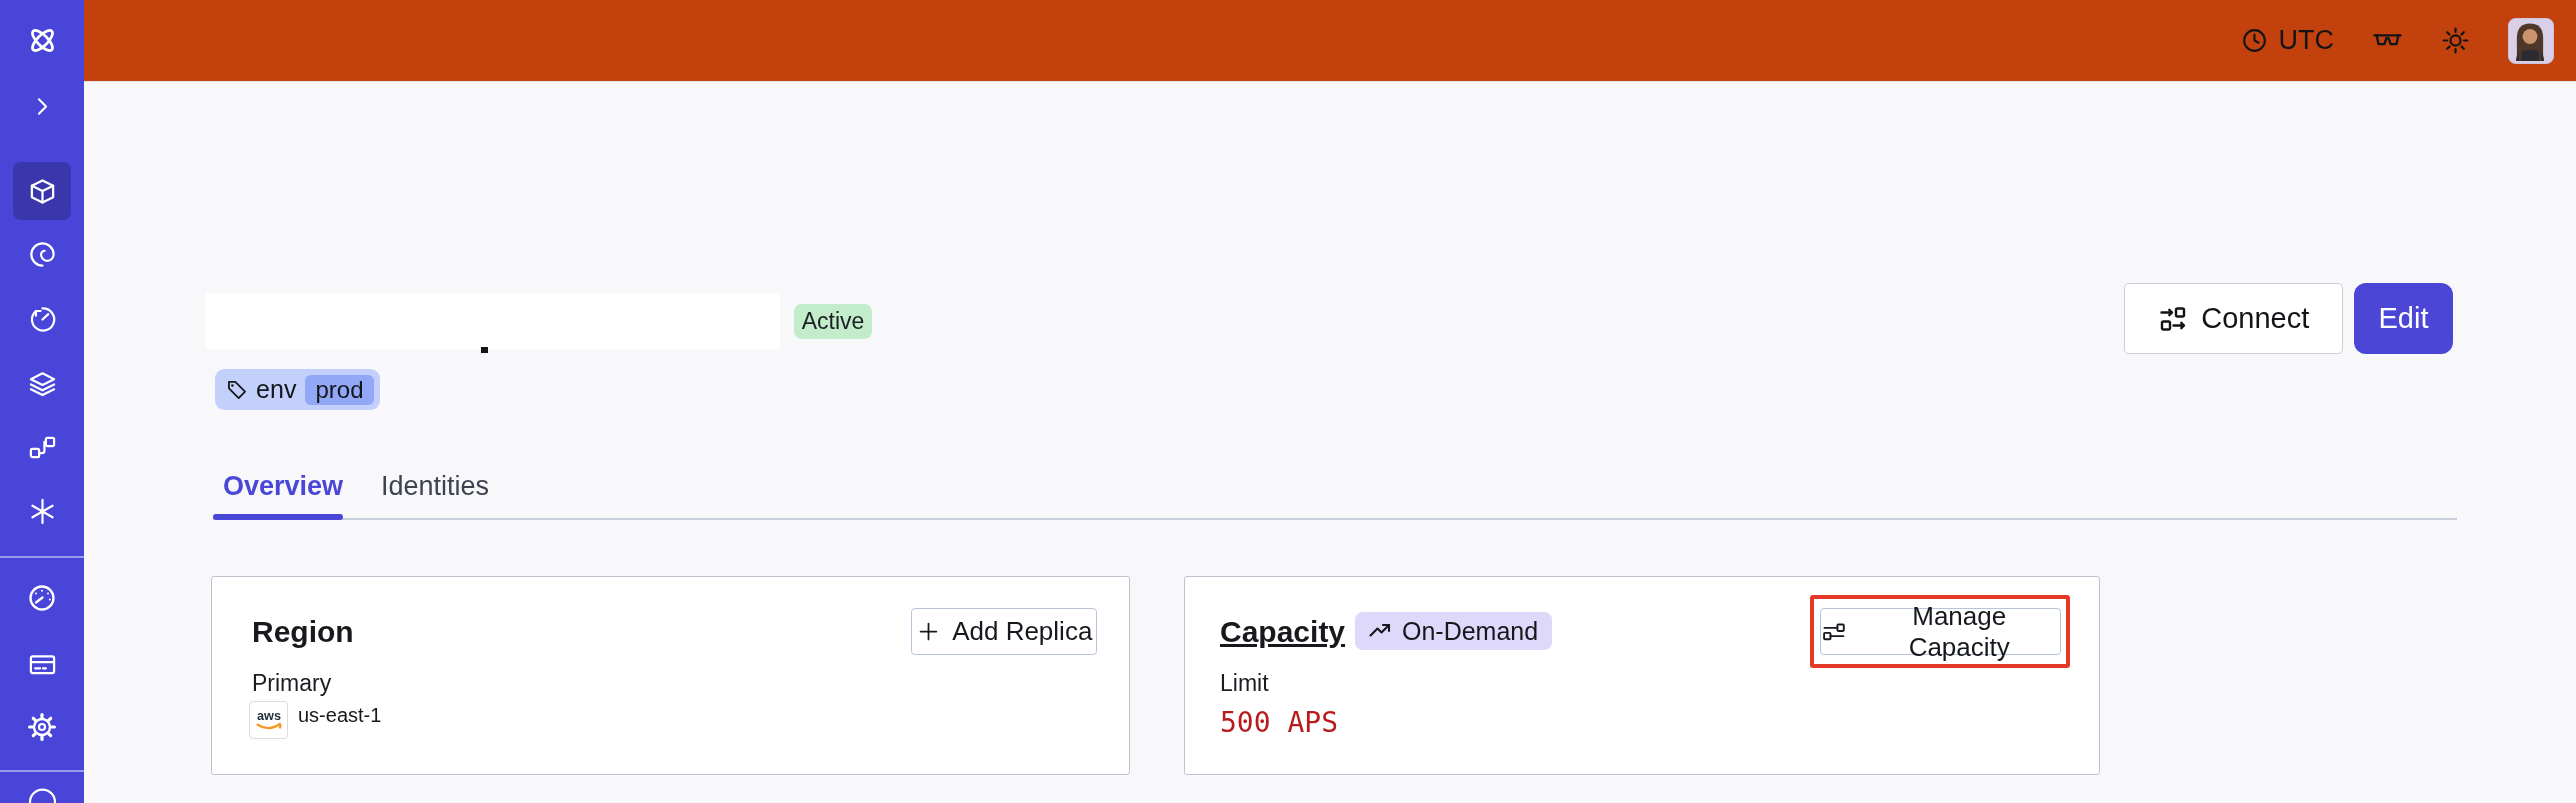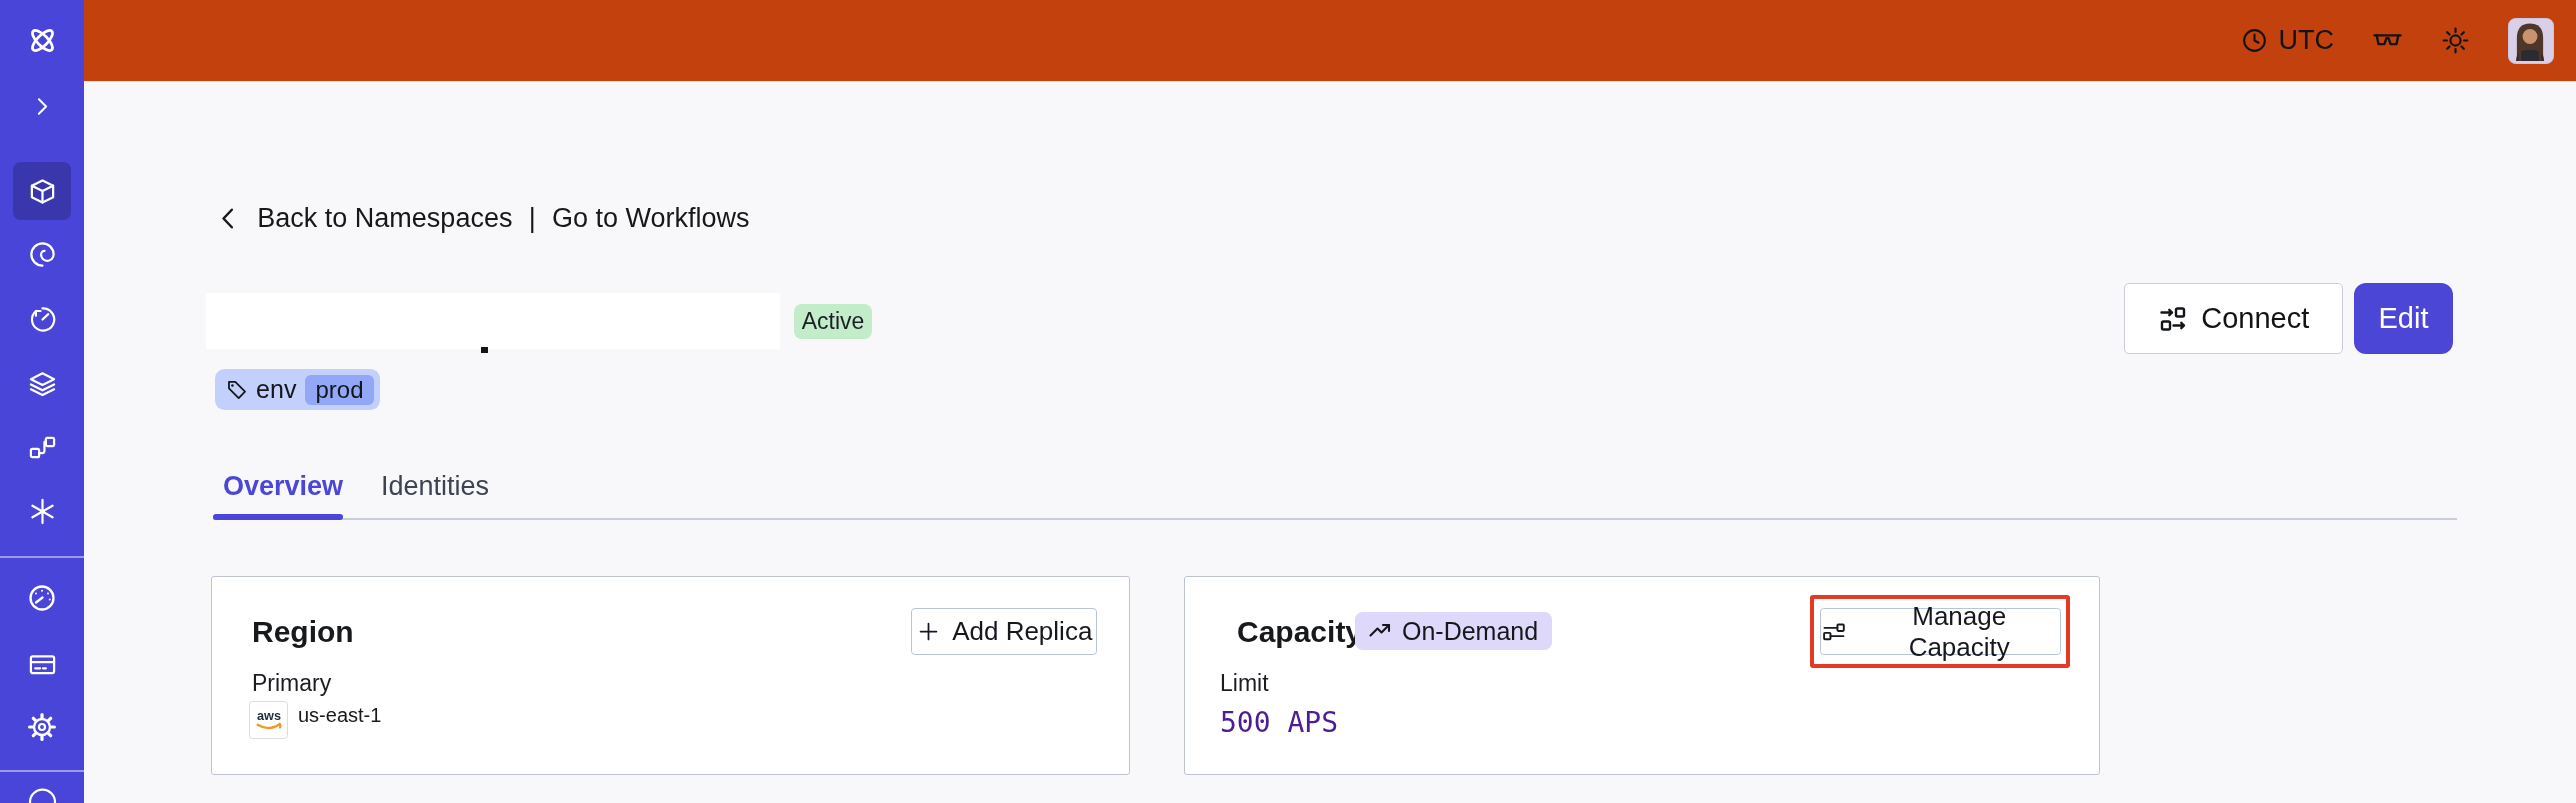--- a/index.html
+++ b/index.html
@@ -46,21 +46,21 @@
   #tabs-line { position:absolute; left:213px; top:518px; width:2244px; height:1.9px; background:#c9cfda; }
 
   
   .card { position:absolute; top:576px; height:199px; background:#ffffff; border:1.9px solid #bdc4d0; border-radius:2.9px; }
   #card-region { left:211px; width:919px; }
   #card-capacity { left:1184px; width:916px; }
   #card-retention { left:2150px; width:303px; }
   .card-title { position:absolute; font-size:30px; font-weight:700; color:#17191d; top:38px; }
   .card-label { position:absolute; font-size:23px; color:#1b1d22; top:93px; }
   .card-btn { position:absolute; height:47px; background:#ffffff; border:1.9px solid #b9c4da; border-radius:3.8px; display:flex; align-items:center; justify-content:center; gap:11.5px; font-size:26px; color:#16181d; cursor:pointer; font-family:"Liberation Sans", sans-serif; }
-  .mono-val { position:absolute; font-family:"DejaVu Sans Mono", monospace; font-size:28px; color:#4c1d95; }
+  .mono-val { position:absolute; font-family:"DejaVu Sans Mono", monospace; font-size:28px; color:#b91c1c; }
 
   #ondemand-badge { position:absolute; left:170px; top:35px; height:38px; border-radius:7.7px; background:#ded9fa; color:#15171c; display:flex; align-items:center; gap:9.6px; padding:0 13.4px; font-size:25px; }
   #highlight-box { position:absolute; left:625px; top:18px; width:260px; height:73px; border:4.8px solid #e43a25; border-radius:2.9px; }
   #manage-btn { left:635px; top:31px; width:241px; }
   #add-replica-btn { left:699px; top:31px; width:186px; }
 
   #aws-badge { position:absolute; left:37px; top:124px; width:39px; height:38px; background:#ffffff; border:1.9px solid #dcdcdc; border-radius:3.8px; display:flex; align-items:center; justify-content:center; }
   #region-value { position:absolute; left:86px; top:127px; font-size:20px; color:#17191d; }
 </style>
 </head>
@@ -187,28 +187,20 @@
           <path d="M9 48 V22 Q9 5 24 5 Q39 5 39 22 V48 Z" fill="#4e3729"></path>
           <circle cx="24" cy="20" r="8.5" fill="#c9946d"></circle>
           <path d="M8 48 Q8 35 24 35 Q40 35 40 48 Z" fill="#2b2b31"></path>
           <path d="M11 48 V24 Q11 30 14 34 V48 Z" fill="#4e3729"></path>
           <path d="M37 48 V24 Q37 30 34 34 V48 Z" fill="#4e3729"></path>
         </svg>
       </div>
     </div>
   </header>
 
-  <div id="breadcrumb">
-    <svg class="icn" width="25" height="25" viewBox="0 0 30 30" style="stroke-width:3">
-        <path d="M19 4.5 L9 15 L19 25.5"></path>
-      </svg>
-    <span>Back to Namespaces</span>
-    <span class="sep">|</span>
-    <span>Go to Workflows</span>
-  </div>
 
   <div id="title-redacted"></div>
   <div id="redaction-dot"></div>
   <div id="status-badge">Active</div>
 
   <div id="ns-tag">
     <svg class="icn" width="22" height="22" viewBox="0 0 26 26" style="stroke-width:2.1; color:#14161c;">
       <path d="M3.5 11 V3.5 H11 L22.5 15 L15 22.5 Z"></path>
       <circle cx="7.6" cy="7.6" r="1.5" fill="currentColor" stroke="none"></circle>
     </svg>
@@ -247,21 +239,21 @@
       <svg width="32" height="29" viewBox="0 0 34 30">
         <text x="17" y="15" font-size="13.5" font-weight="bold" fill="#232f3e" text-anchor="middle" font-family="Liberation Sans, sans-serif">aws</text>
         <path d="M5 19.5 Q17 27 28.5 18.8" stroke="#f49821" stroke-width="2.5" fill="none" stroke-linecap="round"></path>
         <path d="M28.5 18.8 q1.3 1.8 0.2 3.6" stroke="#f49821" stroke-width="2.5" fill="none" stroke-linecap="round"></path>
       </svg>
     </div>
     <div id="region-value">us-east-1</div>
   </section>
 
   <section class="card" id="card-capacity">
-    <div class="card-title" style="left:52px;">Capacity</div>
+    <div class="card-title" style="left:35px;text-decoration:underline;">Capacity</div>
     <div id="ondemand-badge">
       <svg class="icn" width="24" height="24" viewBox="0 0 24 24" style="stroke-width:2.1; color:#15171c;">
         <path d="M2.5 16.5 L9.5 9.5 L13.5 13.5 L21 6"></path>
         <path d="M15 6 H21 V12"></path>
       </svg>
       <span>On-Demand</span>
     </div>
     <div id="highlight-box"></div>
     <button class="card-btn" id="manage-btn">
       <svg class="icn" width="26" height="26" viewBox="0 0 30 30" style="stroke-width:2.2">

